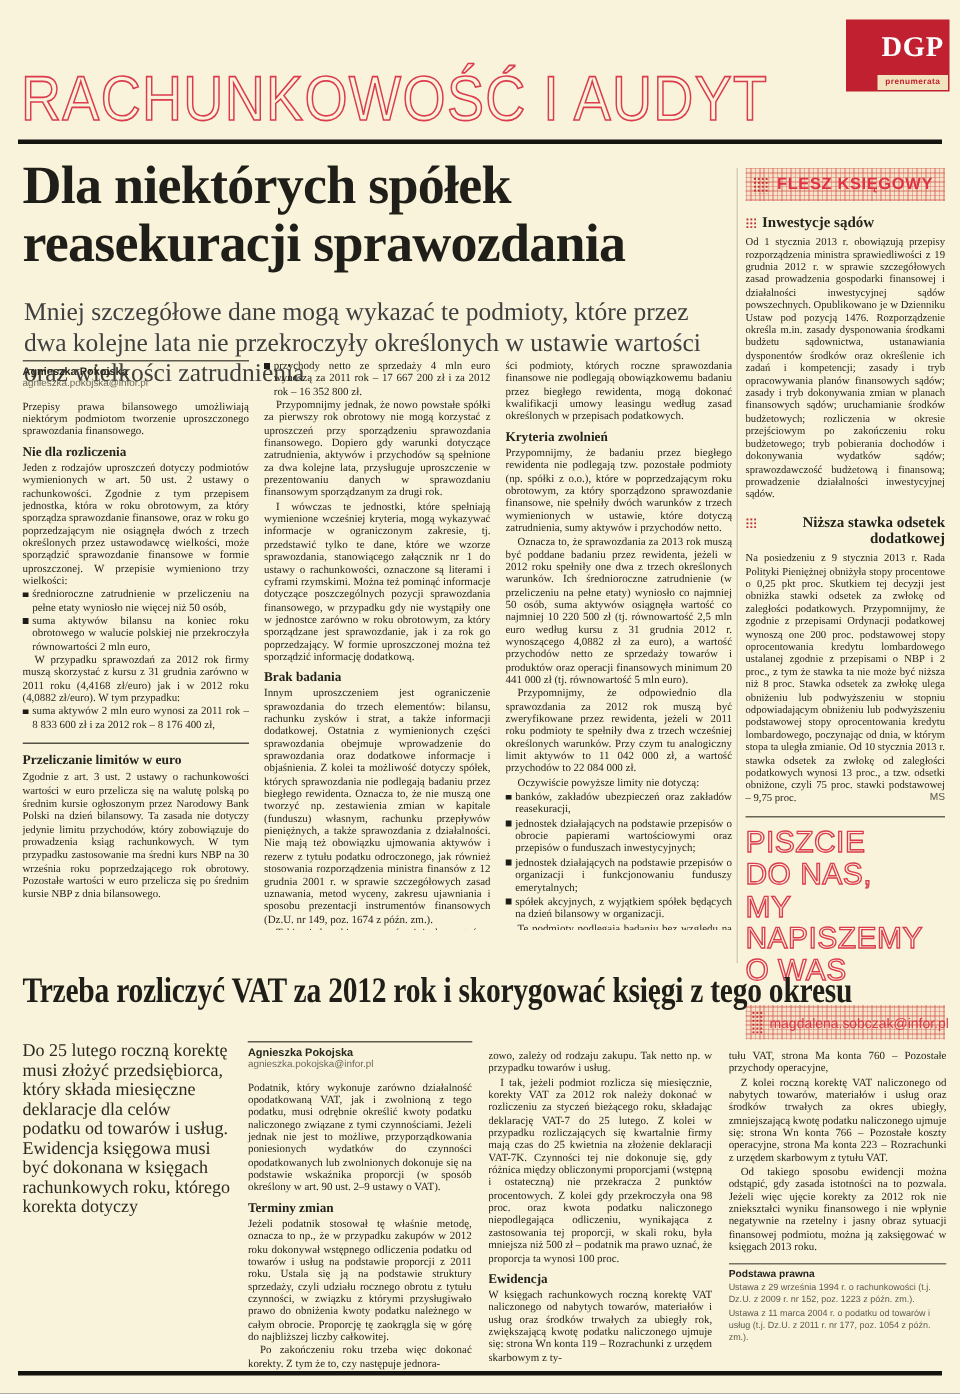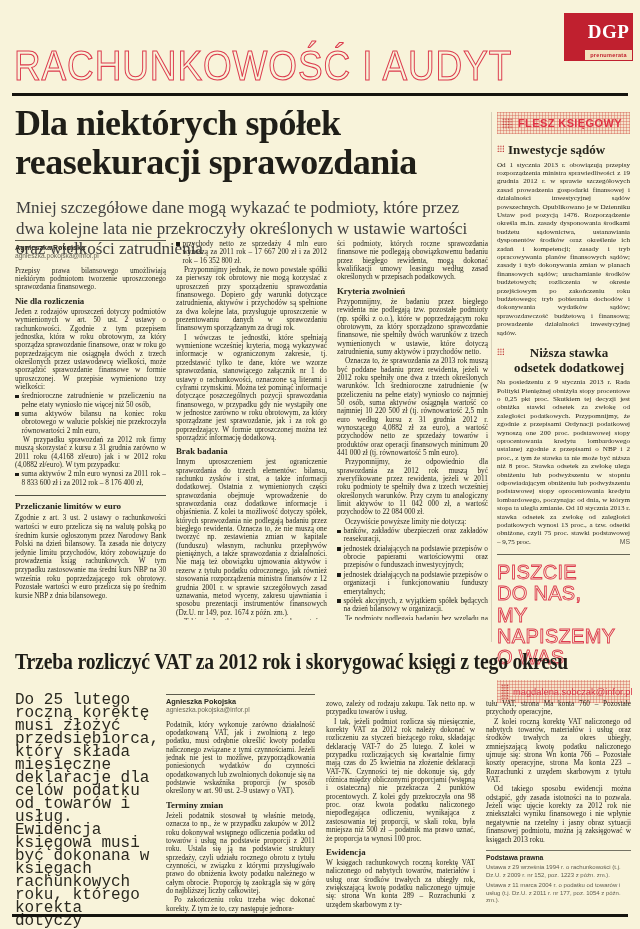--- a/index.html
+++ b/index.html
@@ -56,34 +56,34 @@
       repeating-linear-gradient(90deg, rgba(209,82,70,.38) 0 1px, transparent 1px 3px),
       #f5e4cb;}
   .dots{background-image:radial-gradient(#bf3232 45%, transparent 48%);background-size:2.6px 2.6px;}
   .flesz-band{height:22px;display:flex;align-items:center;gap:5px;padding:0 5px;}
   .flesz-band .ic{width:11px;height:11px;}
   .flesz-band .tx{font-family:"Liberation Sans",sans-serif;font-weight:bold;font-size:11px;
                   color:#e03245;letter-spacing:.4px;white-space:nowrap;}
   .sb-item{margin-top:9px;}
   .sb-title{display:flex;gap:4px;align-items:flex-start;margin-bottom:3px;}
   .sb-title .ic{flex:0 0 auto;width:7px;height:7px;margin-top:2px;}
-  .sb-title .tx{font-weight:bold;font-size:13px;line-height:1.12;text-align:center;}
+  .sb-title .tx{font-weight:bold;font-size:10px;line-height:1.12;text-align:right;}
   .sb-text{font-size:7.1px;line-height:8.4px;text-align:justify;}
   .sig{text-align:right;font-family:"Liberation Sans",sans-serif;font-size:6.8px;color:#55524a;margin-top:-8px;}
   .sb-div{border-top:1px solid rgba(40,40,30,.7);margin:9px 0 7px;}
   .promo{font-family:"Liberation Sans",sans-serif;font-size:20px;line-height:1.06;color:#dc3c4e;
          white-space:pre-line;letter-spacing:.3px;}
   .email-band{margin-top:12px;padding:4px 4px;display:flex;align-items:center;gap:4px;}
   .email-band .ic{flex:0 0 auto;width:8px;height:15px;}
   .email-band .tx{font-family:"Liberation Sans",sans-serif;font-size:9.3px;color:#d8374a;white-space:nowrap;}
   
   .a2-title{position:absolute;left:15px;top:648px;font-size:24px;font-weight:bold;color:#1f1e18;
             white-space:nowrap;transform:scaleX(.82);transform-origin:left top;letter-spacing:-.2px;}
   .a2-cols{position:absolute;left:15px;top:694px;width:616px;display:flex;gap:11px;}
-  .a2lead{width:140px;font-size:16px;line-height:13px;color:#2a2920;text-align:left;font-family:Liberation Mono, monospace;}
+  .a2lead{width:140px;font-size:12px;line-height:13px;color:#2a2920;text-align:left;}
   .a2col{width:150px;height:222px;overflow:hidden;font-size:7.3px;line-height:8.35px;text-align:justify;}
   .a2col.c4{width:146px;}
   .pad-top{padding-top:6px;}
 </style>
 </head>
 <body>
 
 <div class="page">
 
   <div class="logo">
@@ -213,21 +213,21 @@
           <div class="blk blk-h">Terminy zmian</div>
           <div class="blk blk-pn">Jeżeli podatnik stosował tę właśnie metodę, oznacza to np., że w przypadku zakupów w 2012 roku dokonywał wstępnego odliczenia podatku od towarów i usług na podstawie proporcji z 2011 roku. Ustala się ją na podstawie struktury sprzedaży, czyli udziału rocznego obrotu z tytułu czynności, w związku z którymi przysługiwało prawo do obniżenia kwoty podatku należnego w całym obrocie. Proporcję tę zaokrągla się w górę do najbliższej liczby całkowitej.</div>
           <div class="blk blk-p">Po zakończeniu roku trzeba więc dokonać korekty. Z tym że to, czy następuje jednora-</div>
         </div>
     </div>
     <div class="a2col pad-top">
       <div>
           <div class="blk blk-pn">zowo, zależy od rodzaju zakupu. Tak netto np. w przypadku towarów i usług.</div>
           <div class="blk blk-p">I tak, jeżeli podmiot rozlicza się miesięcznie, korekty VAT za 2012 rok należy dokonać w rozliczeniu za styczeń bieżącego roku, składając deklarację VAT-7 do 25 lutego. Z kolei w przypadku rozliczających się kwartalnie firmy mają czas do 25 kwietnia na złożenie deklaracji VAT-7K. Czynności tej nie dokonuje się, gdy różnica między obliczonymi proporcjami (wstępną i ostateczną) nie przekracza 2 punktów procentowych. Z kolei gdy przekroczyła ona 98 proc. oraz kwota podatku naliczonego niepodlegająca odliczeniu, wynikająca z zastosowania tej proporcji, w skali roku, była mniejsza niż 500 zł – podatnik ma prawo uznać, że proporcja ta wynosi 100 proc.</div>
           <div class="blk blk-h">Ewidencja</div>
-          <div class="blk blk-pn">W księgach rachunkowych roczną korektę VAT naliczonego od nabytych towarów, materiałów i usług oraz środków trwałych za ubiegły rok, zwiększającą kwotę podatku naliczonego ujmuje się: strona Wn konta 289 – Rozrachunki z urzędem skarbowym z ty-</div>
+          <div class="blk blk-pn">W księgach rachunkowych roczną korektę VAT naliczonego od nabytych towarów, materiałów i usług oraz środków trwałych za ubiegły rok, zwiększającą kwotę podatku naliczonego ujmuje się: strona Wn konta 119 – Rozrachunki z urzędem skarbowym z ty-</div>
         </div>
     </div>
     <div class="a2col c4 pad-top">
       <div>
           <div class="blk blk-pn">tułu VAT, strona Ma konta 760 – Pozostałe przychody operacyjne,</div>
           <div class="blk blk-p">Z kolei roczną korektę VAT naliczonego od nabytych towarów, materiałów i usług oraz środków trwałych za okres ubiegły, zmniejszającą kwotę podatku naliczonego ujmuje się: strona Wn konta 766 – Pozostałe koszty operacyjne, strona Ma konta 223 – Rozrachunki z urzędem skarbowym z tytułu VAT.</div>
           <div class="blk blk-p">Od takiego sposobu ewidencji można odstąpić, gdy zasada istotności na to pozwala. Jeżeli więc ujęcie korekty za 2012 rok nie zniekształci wyniku finansowego i nie wpłynie negatywnie na rzetelny i jasny obraz sytuacji finansowej podmiotu, można ją zaksięgować w księgach 2013 roku.</div>
           <div class="blk blk-lawt">Podstawa prawna</div>
           <div class="blk blk-law">Ustawa z 29 września 1994 r. o rachunkowości (t.j. Dz.U. z 2009 r. nr 152, poz. 1223 z późn. zm.).</div>
           <div class="blk blk-law">Ustawa z 11 marca 2004 r. o podatku od towarów i usług (t.j. Dz.U. z 2011 r. nr 177, poz. 1054 z późn. zm.).</div>

